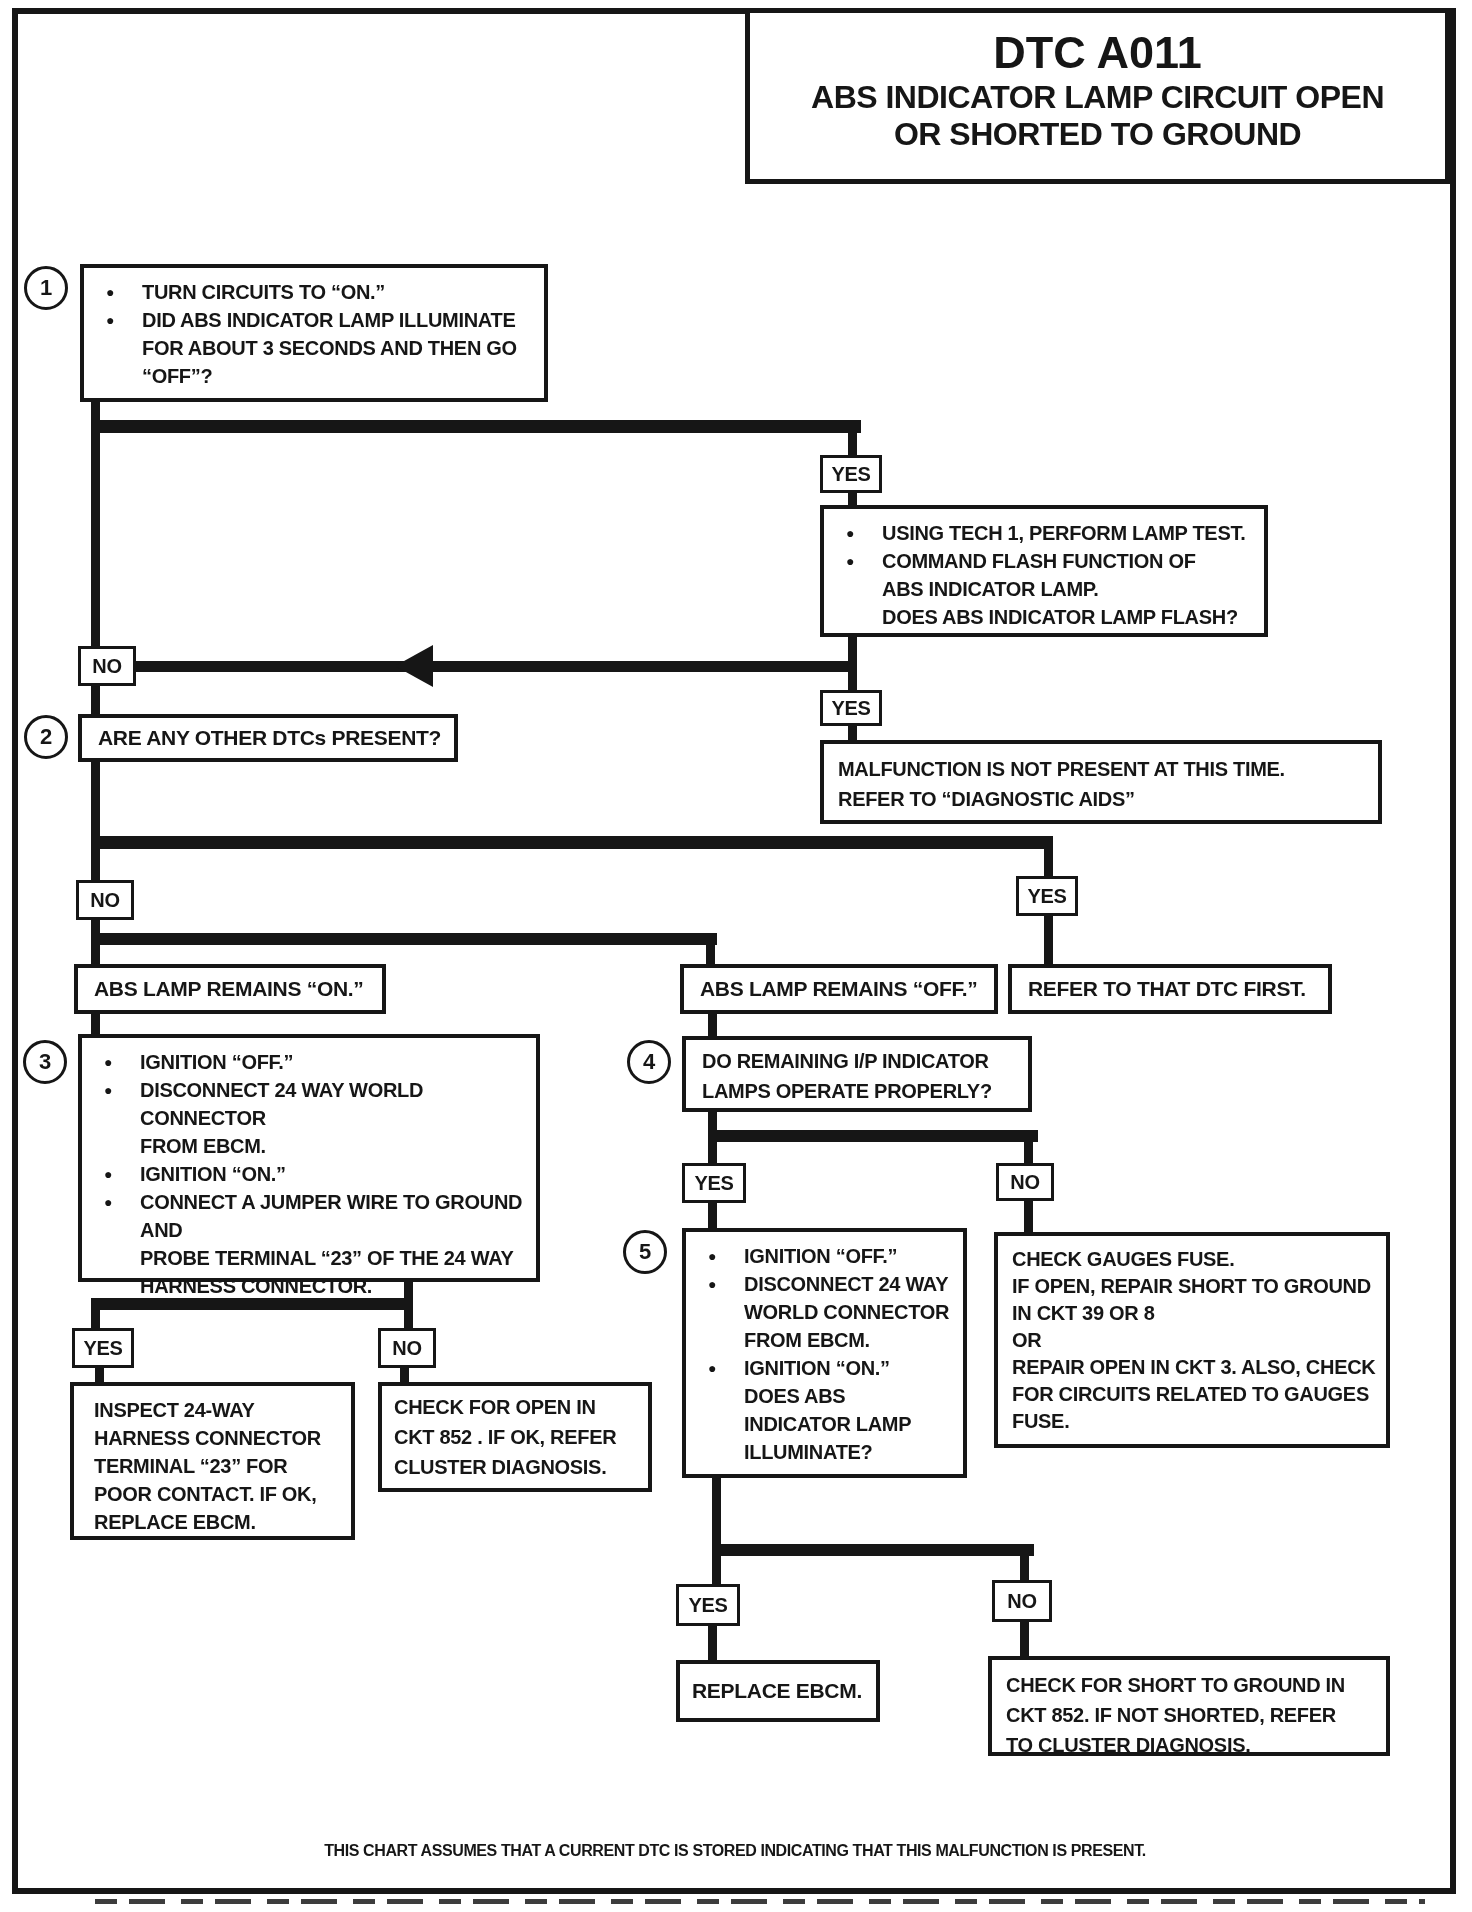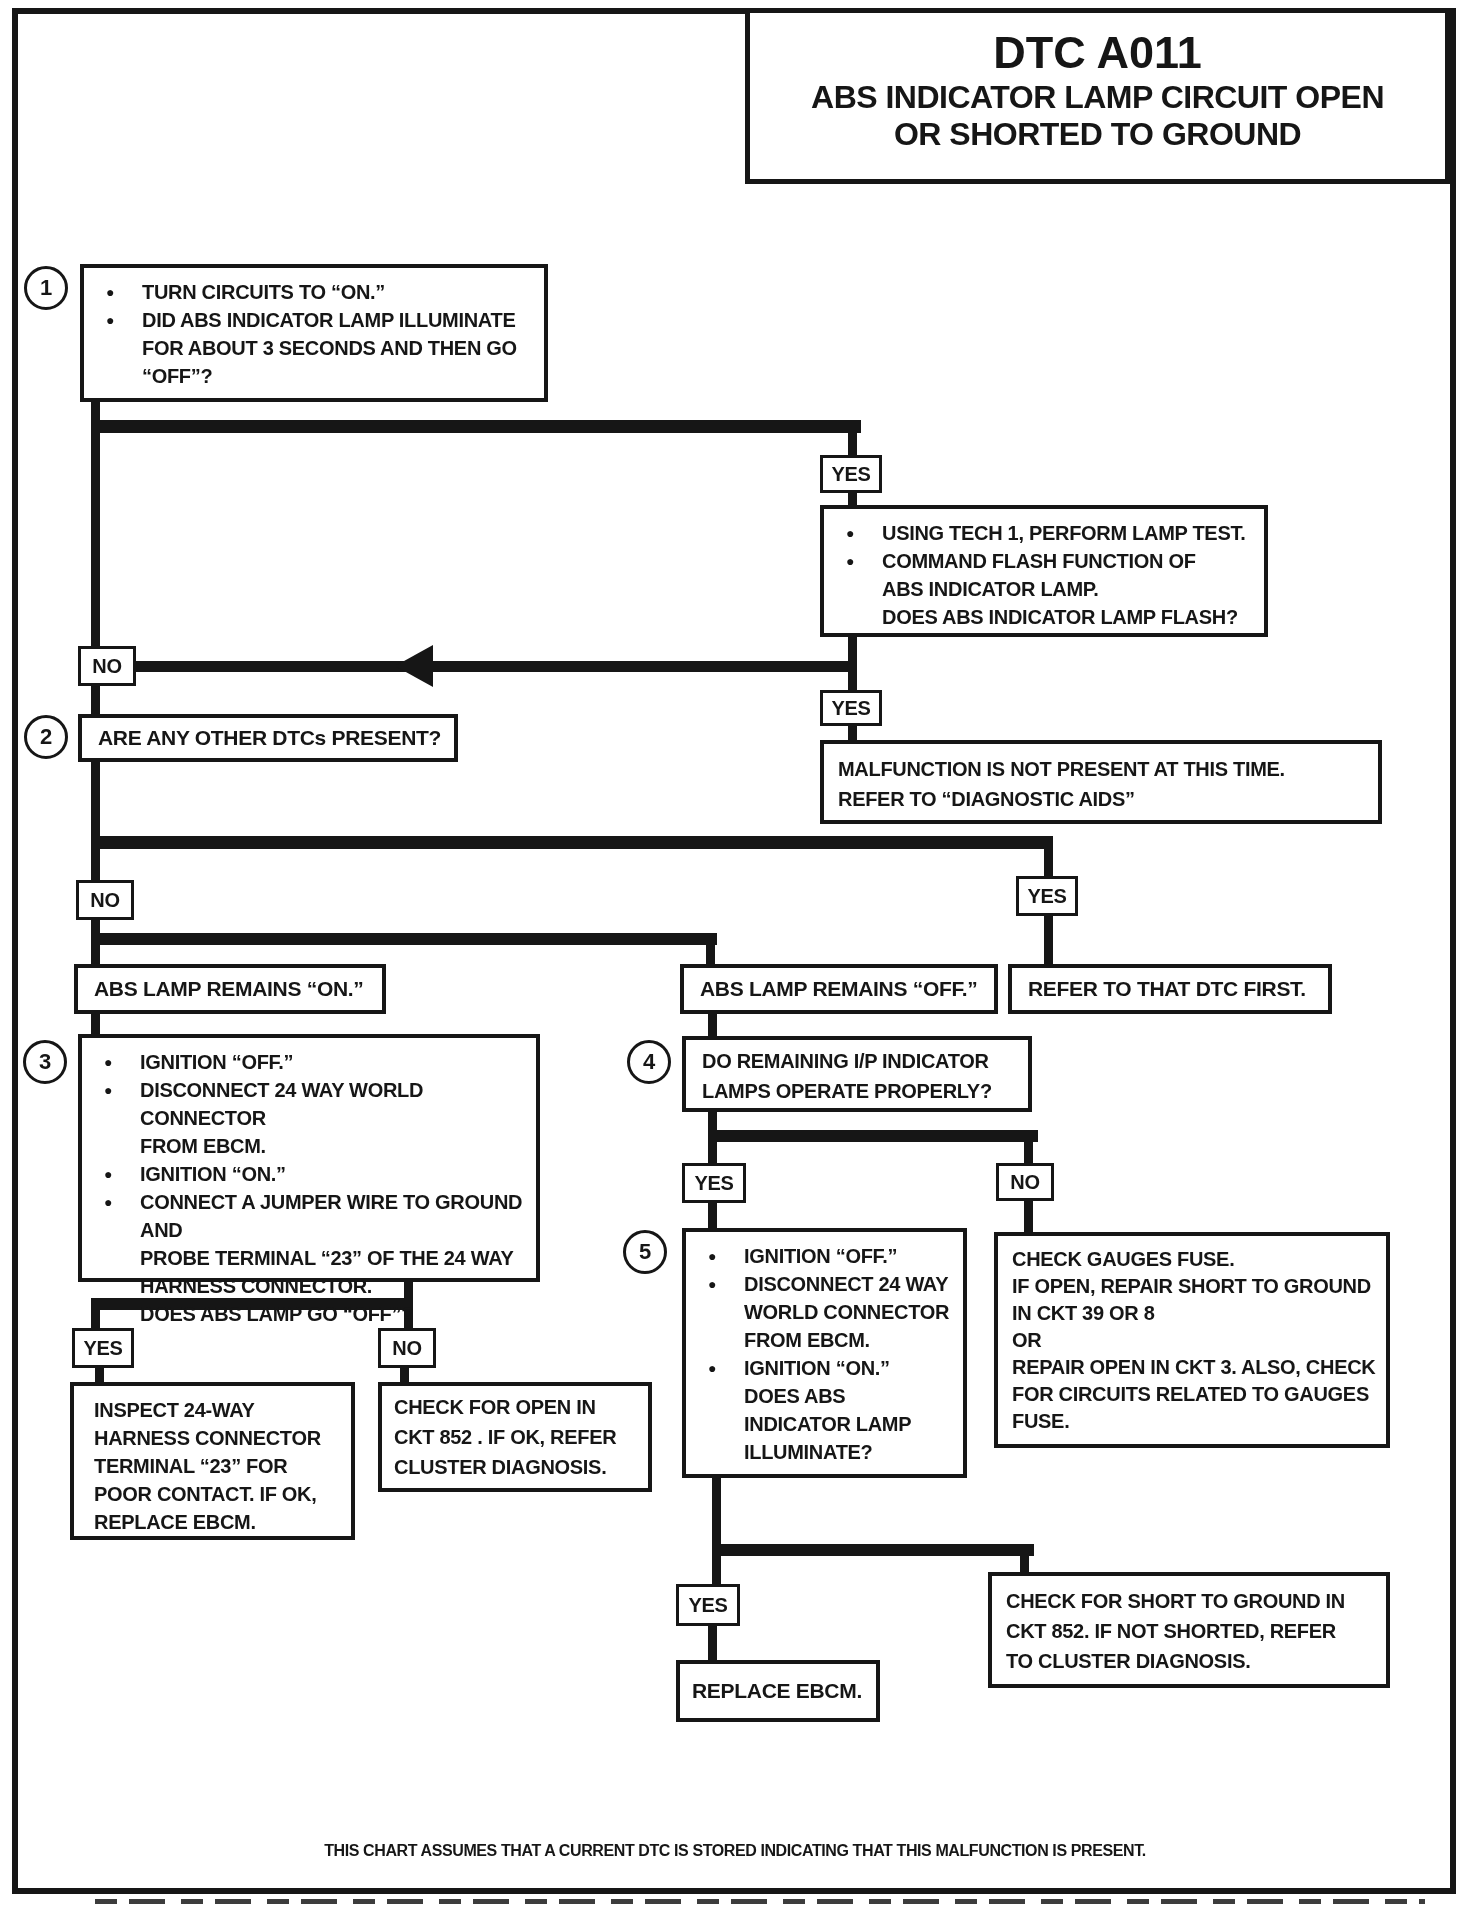--- a/index.html
+++ b/index.html
@@ -168,23 +168,20 @@
     <div class="line">
         <span class="mk">●</span>
         <span class="tx">CONNECT A JUMPER WIRE TO GROUND AND</span>
       </div>
     <div class="line cont">
         <span class="tx">PROBE TERMINAL “23” OF THE 24 WAY</span>
       </div>
     <div class="line cont">
         <span class="tx">HARNESS CONNECTOR.</span>
       </div>
-    <div class="line cont">
-        <span class="tx">DOES ABS LAMP GO “OFF”?</span>
-      </div>
   </div>
 
   <div class="circle" style="left:627px;top:1040px">4</div>
   <div class="box wide" style="left:682px;top:1036px;width:350px;height:76px;padding-top:6px">
     <div class="line">
         <span class="tx">DO REMAINING  I/P INDICATOR</span>
       </div>
     <div class="line">
         <span class="tx">LAMPS OPERATE PROPERLY?</span>
       </div>
@@ -281,21 +278,21 @@
       </div>
   </div>
 
   <div class="tag" style="left:676px;top:1584px;width:64px;height:42px">YES</div>
   <div class="tag" style="left:992px;top:1580px;width:60px;height:42px">NO</div>
 
   <div class="box slab" style="left:676px;top:1660px;width:204px;height:62px;padding-left:12px">
     <span class="tx1">REPLACE EBCM.</span>
   </div>
 
-  <div class="box wide" style="left:988px;top:1572px;width:402px;height:116px;padding-left:14px;padding-top:10px">
+  <div class="box wide" style="left:988px;top:1656px;width:402px;height:100px;padding-left:14px;padding-top:10px">
     <div class="line">
         <span class="tx">CHECK FOR SHORT TO GROUND IN</span>
       </div>
     <div class="line">
         <span class="tx">CKT 852.  IF NOT SHORTED, REFER</span>
       </div>
     <div class="line">
         <span class="tx">TO CLUSTER DIAGNOSIS.</span>
       </div>
   </div>

